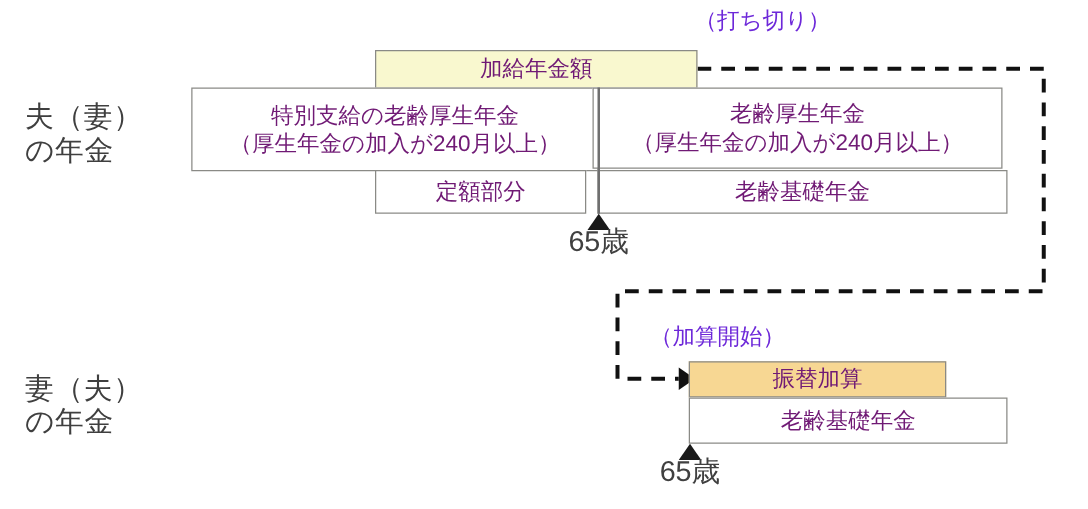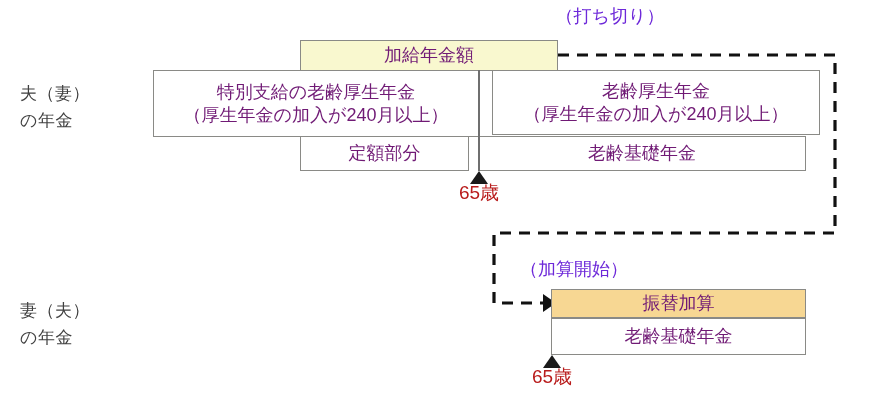--- a/index.html
+++ b/index.html
@@ -18,21 +18,21 @@
     height: 407px;
     background: #ffffff;
     overflow: hidden;
   }
 
   
   .abs { position: absolute; box-sizing: border-box; }
 
   
   .side-label {
-    font-size: 17px;
+    font-size: 23px;
     line-height: 27px;
     color: #3f3f3f;
     letter-spacing: 0.5px;
     white-space: pre-line;
     text-align: left;
   }
 
   
   .annotation {
     font-size: 18px;
@@ -66,23 +66,23 @@
   }
 
   
   .age-caret {
     width: 0; height: 0;
     border-left: 9px solid transparent;
     border-right: 9px solid transparent;
     border-bottom: 13px solid #1a1a1a;
   }
   .age-label {
-    font-size: 19px;
+    font-size: 23px;
     line-height: 22px;
-    color: #b91c1c;
+    color: #404040;
     white-space: nowrap;
     text-align: center;
   }
 
   
   .v-divider {
     background: #6f6f6f;
     width: 1.5px;
   }
 
@@ -112,21 +112,21 @@
 
   <div class="abs box box-yellow" style="left:300px; top:40px; width:258px; height:31px;">
     <span class="cell-text">加給年金額</span>
   </div>
 
   <div class="abs box box-plain" style="left:153px; top:70px; width:326px; height:67px;">
     <span class="cell-text">特別支給の老齢厚生年金
 （厚生年金の加入が240月以上）</span>
   </div>
 
-  <div class="abs box box-plain" style="left:492px; top:70px; width:328px; height:65px;">
+  <div class="abs box box-plain" style="left:474px; top:70px; width:328px; height:65px;">
     <span class="cell-text">老齢厚生年金
 （厚生年金の加入が240月以上）</span>
   </div>
 
   <div class="abs box box-plain" style="left:300px; top:136px; width:169px; height:35px;">
     <span class="cell-text">定額部分</span>
   </div>
 
   <div class="abs box box-plain" style="left:478px; top:136px; width:328px; height:35px;">
     <span class="cell-text">老齢基礎年金</span>
@@ -137,21 +137,21 @@
   <div class="abs" style="left:470px; top:171px;">
     <div class="age-caret"></div>
   </div>
   <div class="abs age-label" style="left:429px; top:182px; width:100px;">65歳</div>
 
   <div class="abs side-label" style="left:20px; top:297px; width:130px;">妻（夫）
 の年金</div>
 
   <div class="abs annotation" style="left:484px; top:258px; width:180px;">（加算開始）</div>
 
-  <div class="abs box box-orange" style="left:551px; top:289px; width:255px; height:29px;">
+  <div class="abs box box-orange" style="left:551px; top:289px; width:206px; height:29px;">
     <span class="cell-text">振替加算</span>
   </div>
 
   <div class="abs box box-plain" style="left:551px; top:318px; width:255px; height:37px;">
     <span class="cell-text">老齢基礎年金</span>
   </div>
 
   <div class="abs" style="left:543px; top:355px;">
     <div class="age-caret"></div>
   </div>

